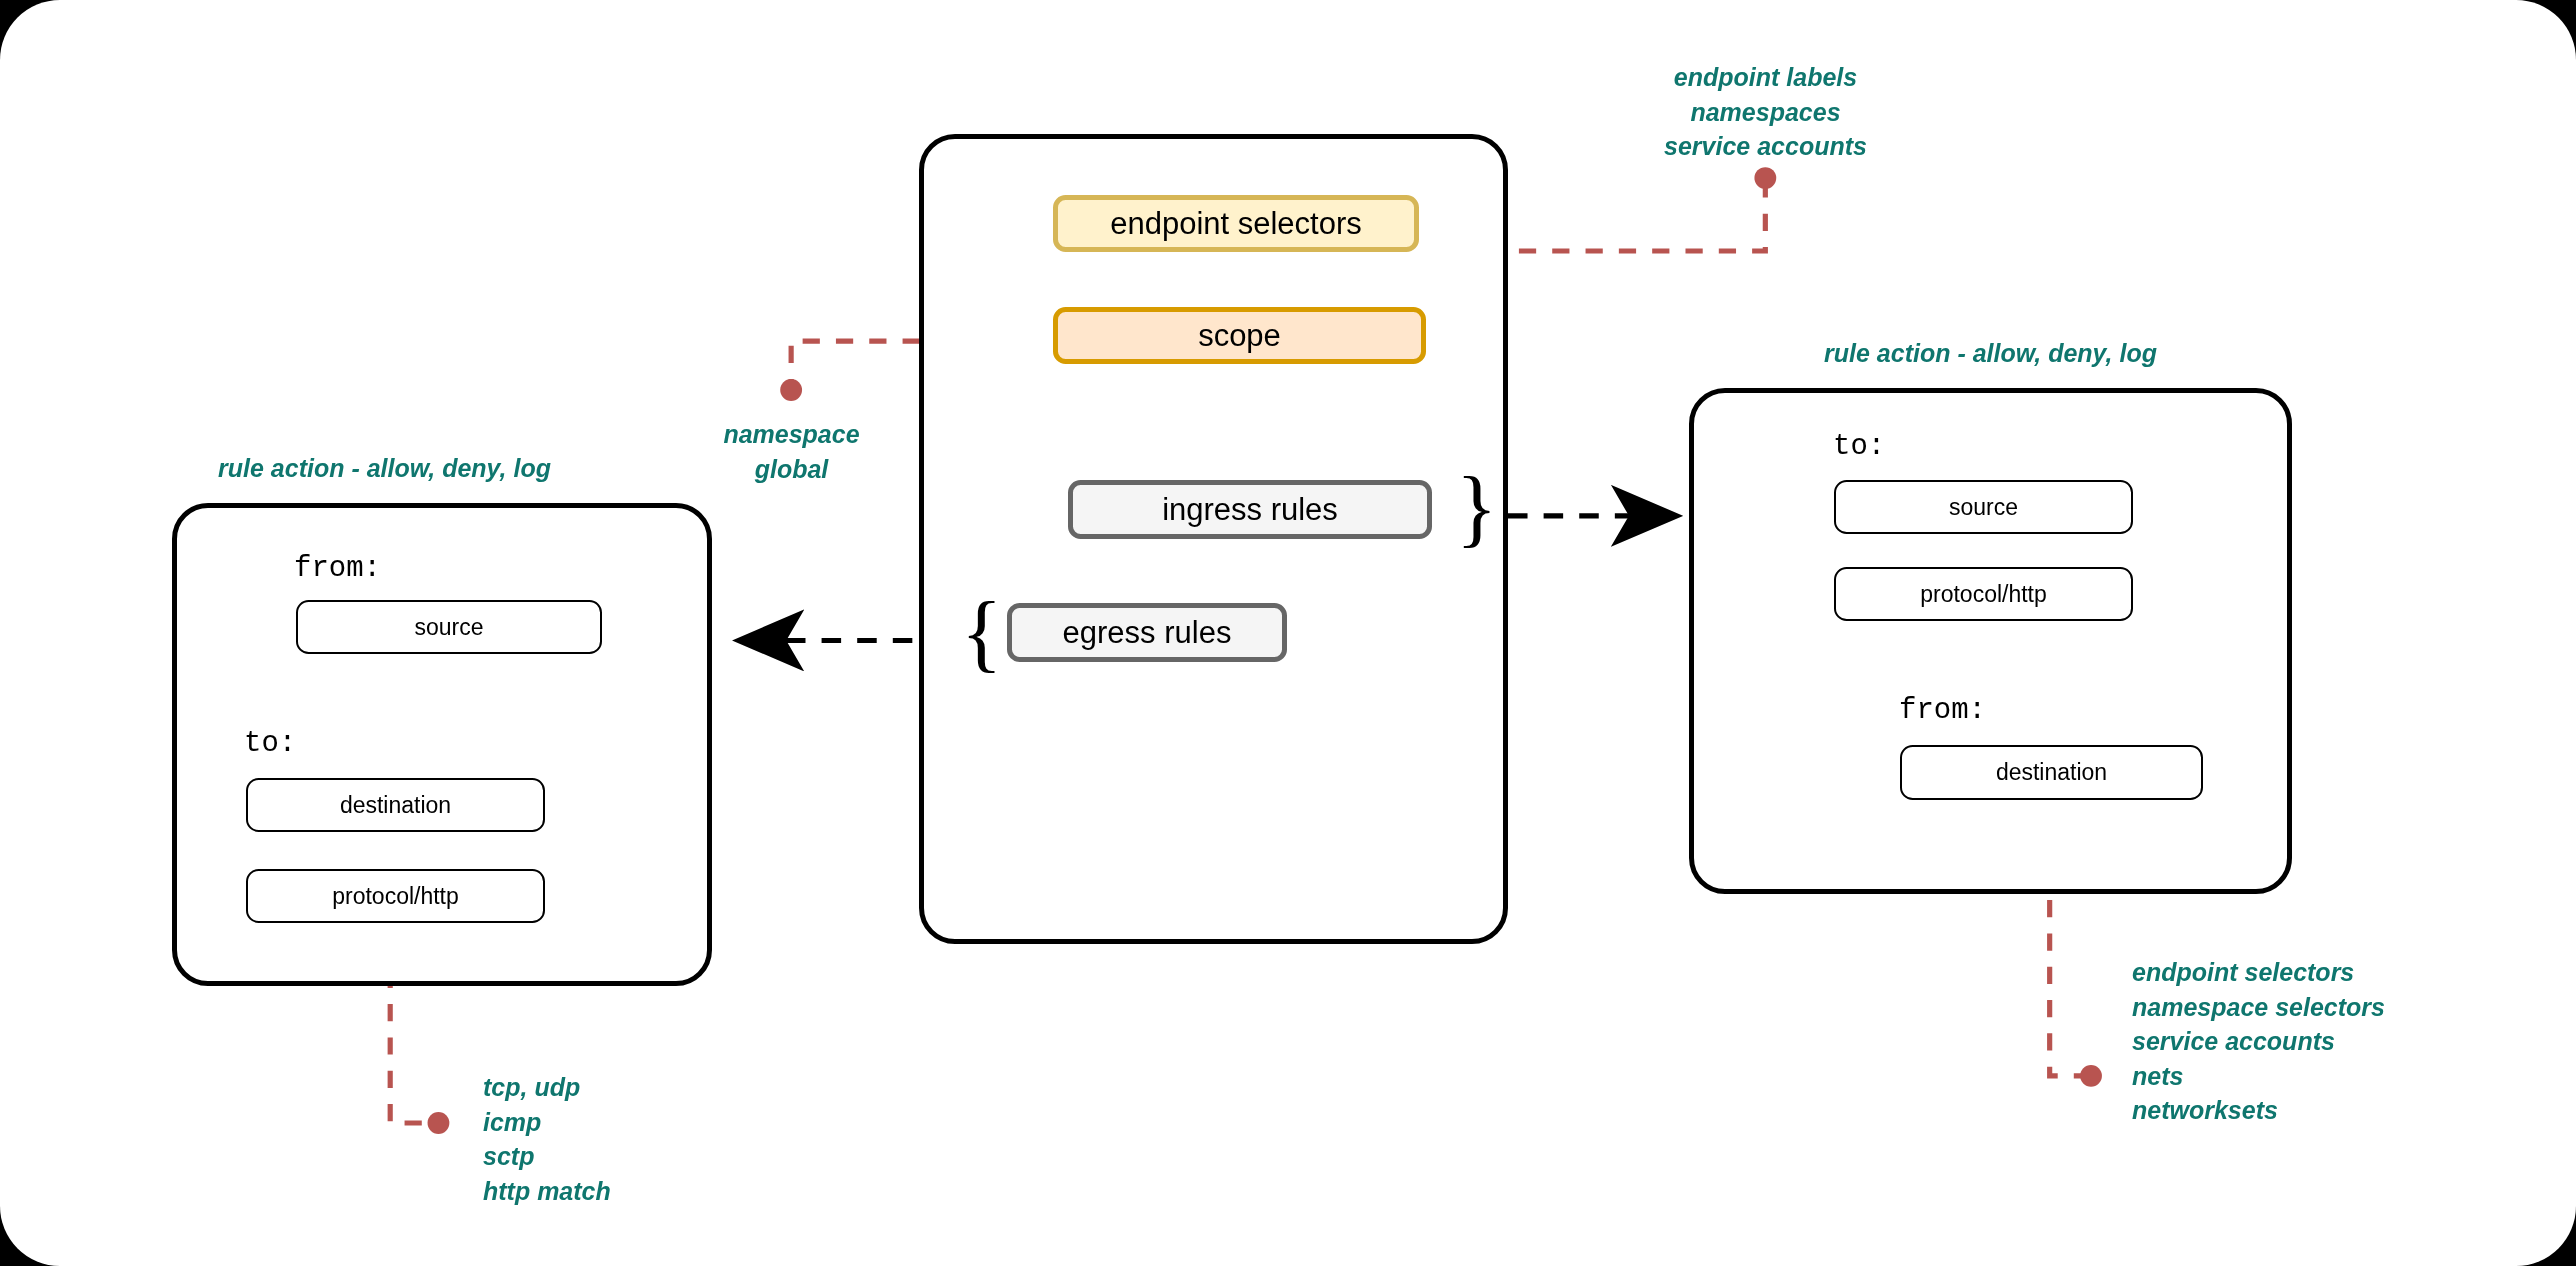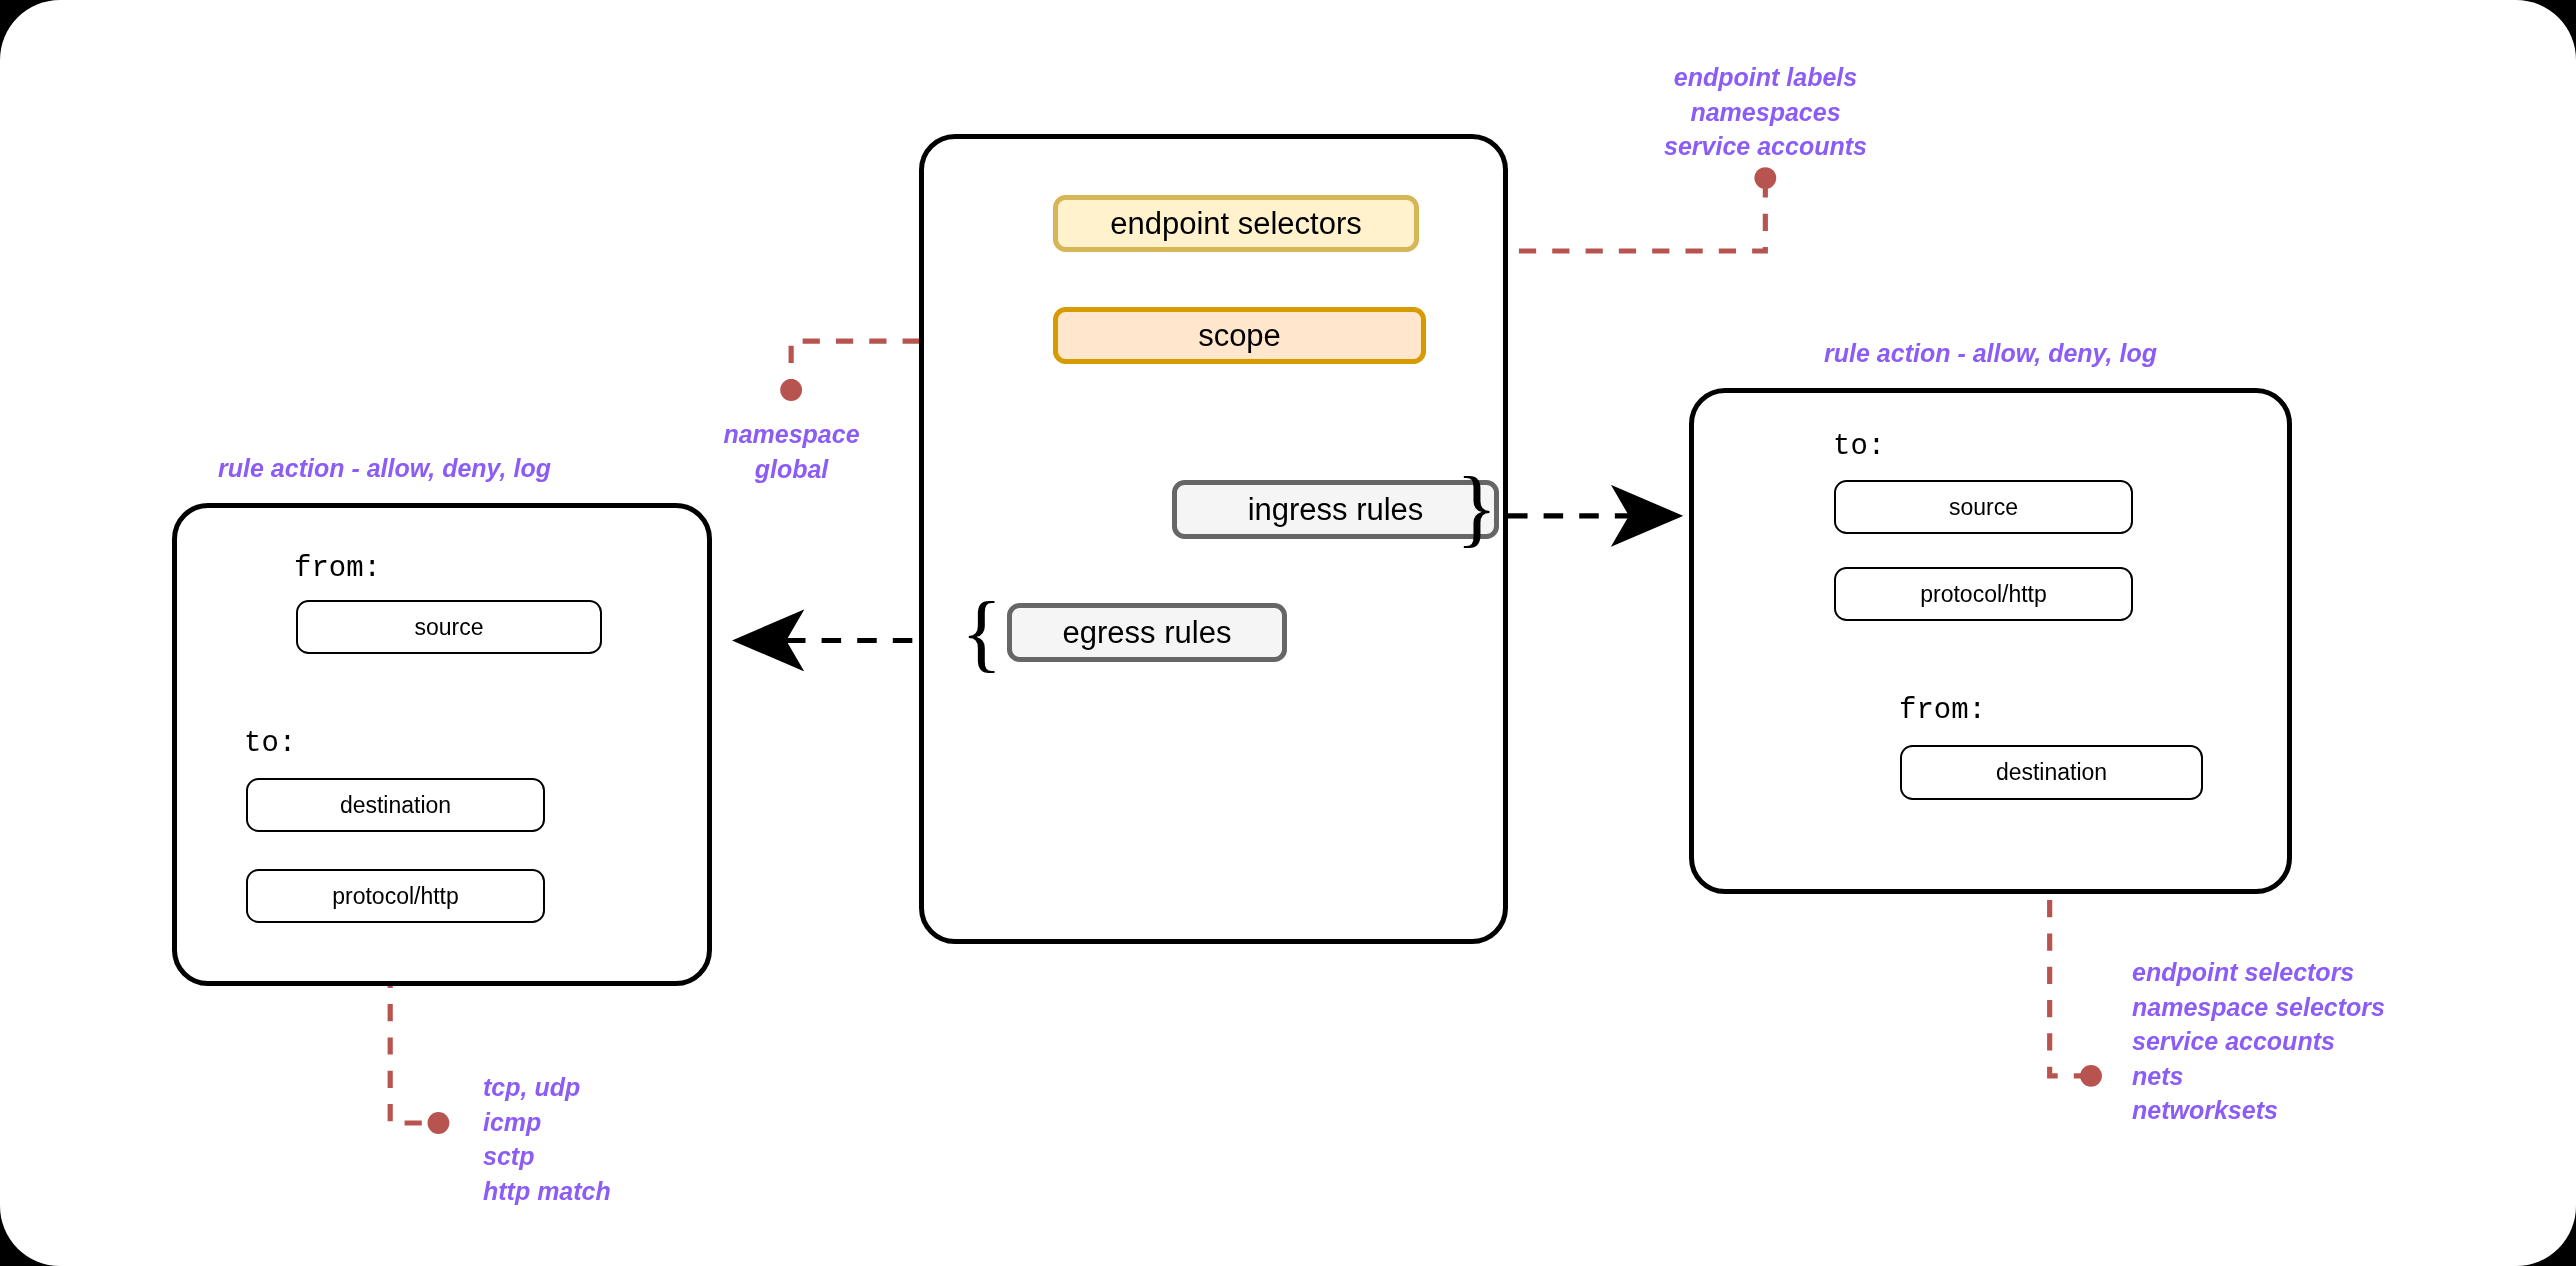--- a/index.html
+++ b/index.html
@@ -68,21 +68,21 @@
     font-size: 29px;
     color: #000000;
     white-space: nowrap;
     font-family: Liberation Mono, monospace;
   }
   .annot {
     position: absolute;
     font-size: 25px;
     font-weight: bold;
     font-style: italic;
-    color: #8b5cf6;
+    color: #0f766e;
     line-height: 1.38;
     white-space: nowrap;
   }
   .annot.center { text-align: center; }
   .annot.left   { text-align: left; }
   .brace {
     position: absolute;
     font-size: 86px;
     color: #000000;
     font-family: "Liberation Serif", serif;
@@ -129,21 +129,21 @@
       <line x1="1712" y1="1115" x2="1292" y2="1115" stroke="#000000" stroke-width="9" stroke-dasharray="34 28" marker-end="url(#arrowBlack)"></line>
     </g>
   </svg>
 
   <div class="panel" style="left:919px; top:134px; width:589px; height:810px;"></div>
 
   <div class="nodebox yellow" style="left:1053px; top:195px; width:366px; height:57px;">endpoint selectors</div>
 
   <div class="nodebox orange" style="left:1053px; top:307px; width:373px; height:57px;">scope</div>
 
-  <div class="nodebox grey" style="left:1172px; top:480px; width:327px; height:59px;">ingress rules</div>
+  <div class="nodebox grey" style="left:1068px; top:480px; width:364px; height:59px;">ingress rules</div>
 
   <div class="brace" style="left:1456px; top:464px;">}</div>
 
   <div class="nodebox grey" style="left:1007px; top:603px; width:280px; height:59px;">egress rules</div>
 
   <div class="brace" style="left:961px; top:589px;">{</div>
 
   <div class="annot center" style="left:195px; top:451px; width:379px;">rule action - allow, deny, log</div>
 
   <div class="panel" style="left:172px; top:503px; width:540px; height:483px;"></div>

